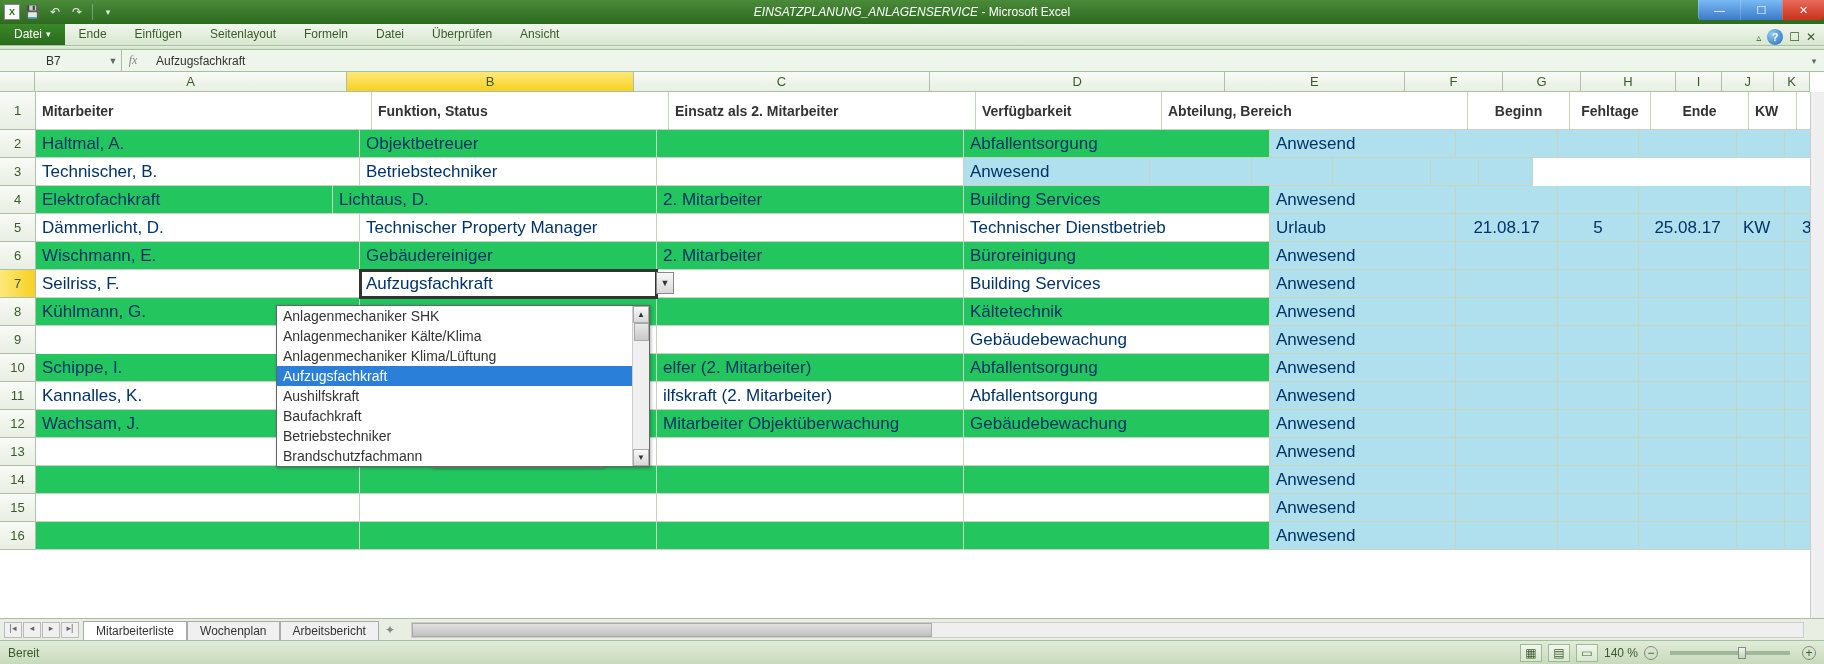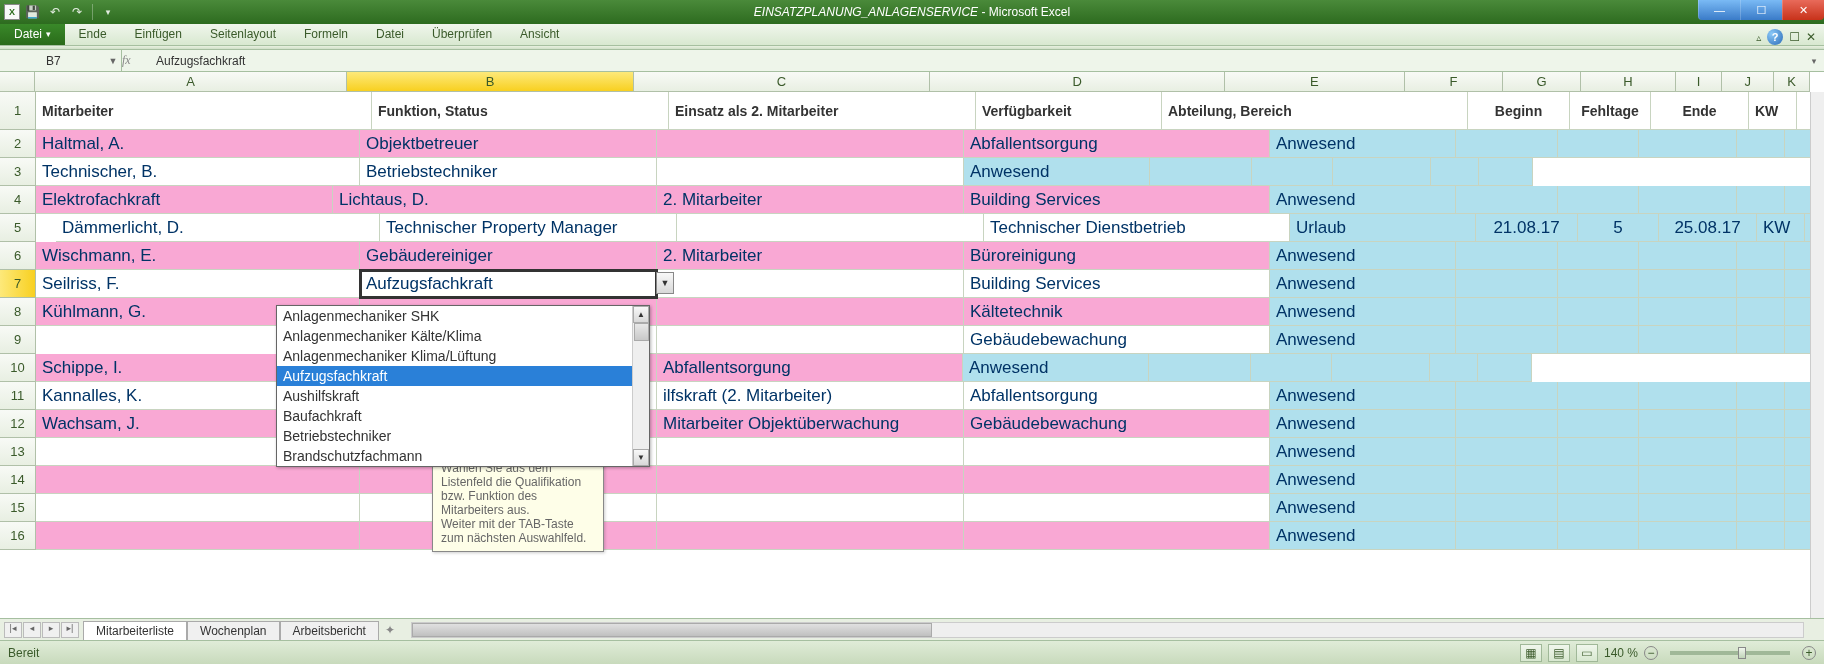--- a/index.html
+++ b/index.html
@@ -19,36 +19,36 @@
 .ribbon-tabs{height:22px;background:linear-gradient(#f0f6ec,#d8e8d0);display:flex;align-items:flex-end;padding-left:0;border-bottom:1px solid #a6bfa0}
 .file-tab{background:linear-gradient(#3a8a2a,#2a6b1a);color:#fff;padding:3px 14px;font-size:12px;height:22px;display:flex;align-items:center;gap:4px}
 .ribbon-tab{padding:3px 14px;font-size:12px;color:#3a5a2a;height:22px;display:flex;align-items:center}
 .ribbon-right{margin-left:auto;display:flex;align-items:center;gap:6px;padding-right:8px;font-size:12px;color:#3a5a2a}
 .help-icon{width:16px;height:16px;border-radius:50%;background:radial-gradient(circle at 30% 30%,#8ac8f8,#2a6bb8);color:#fff;display:inline-flex;align-items:center;justify-content:center;font-size:11px;font-weight:bold}
 .ribbon-collapsed{height:4px;background:linear-gradient(#e8f0e0,#d0e0c8);border-bottom:1px solid #a6bfa0}
 .formula-bar{height:22px;background:#eef5ea;display:flex;align-items:center;border-bottom:1px solid #a6bfa0;font-size:12px}
 .name-box{width:122px;border-right:1px solid #a6bfa0;padding-left:46px;height:100%;display:flex;align-items:center;color:#333}
 .name-box-dd{margin-left:auto;width:16px;text-align:center;color:#666;font-size:9px}
 .fb-btns{display:flex;height:100%;align-items:center}
-.fb-btn{width:22px;text-align:left;color:#888;font-style:italic;font-family:"Times New Roman",serif}
+.fb-btn{width:22px;text-align:center;color:#888;font-style:italic;font-family:"Times New Roman",serif}
 .formula-content{flex:1;padding-left:12px;color:#333}
 .fb-expand{width:20px;text-align:center;color:#666;font-size:9px}
 .sheet-area{position:relative;height:546px}
 .col-headers{position:absolute;top:0;left:0;right:14px;height:20px;display:flex;background:linear-gradient(#f8faf6,#e8efe2);border-bottom:1px solid #b0c0a8}
 .select-all{width:36px;border-right:1px solid #b0c0a8}
 .col-header{border-right:1px solid #b0c0a8;text-align:center;font-size:13px;color:#3a5a2a;line-height:20px}
 .col-header.sel{background:linear-gradient(#fde97a,#f8d020)}
 .row-area{position:absolute;top:20px;left:0;right:0;bottom:0;overflow:hidden}
 .row{display:flex;height:28px}
 .row.hdr .cell{font-weight:bold;color:#333;font-size:14px}
 .row-header{width:36px;background:linear-gradient(#f8faf6,#e8efe2);border-right:1px solid #b0c0a8;border-bottom:1px solid #b0c0a8;text-align:center;font-size:13px;color:#3a5a2a;line-height:28px;flex-shrink:0}
 .row-header.sel{background:linear-gradient(to right,#fde97a,#f8d020)}
 .cell{border-right:1px solid #c8d4c0;border-bottom:1px solid #c8d4c0;padding:0 6px;font-size:17px;color:#003366;display:flex;align-items:center;overflow:hidden;white-space:nowrap;flex-shrink:0}
 .cell.center{justify-content:center}
-.green-alt{background:#f9a8d4}
+.green-alt{background:#22c55e}
 .blue-fill{background:#b0e0ed}
 .active-cell{background:#fff;outline:3px solid #333;outline-offset:-2px;position:relative;z-index:2}
 .dd-btn{position:absolute;right:-18px;top:2px;width:18px;height:22px;background:linear-gradient(#f8f8f8,#d8d8d8);border:1px solid #888;display:flex;align-items:center;justify-content:center;font-size:9px;color:#333}
 .dropdown-list{position:absolute;left:276px;top:233px;width:374px;background:#fff;border:1px solid #666;z-index:10;font-size:14px;color:#333;box-shadow:1px 1px 3px rgba(0,0,0,0.3)}
 .dd-item{padding:1px 6px;line-height:18px}
 .dd-item.hl{background:#2a80d8;color:#fff}
 .dd-scroll{position:absolute;right:0;top:0;width:17px;height:100%;background:#efefef;border-left:1px solid #ccc}
 .dd-scroll-up,.dd-scroll-down{height:17px;background:linear-gradient(#f8f8f8,#d8d8d8);border:1px solid #aaa;text-align:center;font-size:8px;line-height:15px}
 .dd-scroll-down{position:absolute;bottom:0;width:100%}
 .dd-scroll-thumb{position:absolute;top:17px;width:15px;left:1px;height:18px;background:linear-gradient(#e8e8e8,#c8c8c8);border:1px solid #aaa}
@@ -189,21 +189,21 @@
         <div class="cell green-alt" style="width: 306px;">Building Services</div>
         <div class="cell blue-fill" style="width: 186px;">Anwesend</div>
         <div class="cell blue-fill center" style="width: 102px;"></div>
         <div class="cell blue-fill center" style="width: 81px;"></div>
         <div class="cell blue-fill center" style="width: 98px;"></div>
         <div class="cell blue-fill" style="width: 48px;"></div>
         <div class="cell blue-fill center" style="width: 54px;"></div>
       </div>
       <div class="row" style="height: 28px;">
         <div class="row-header" style="line-height: 28px;">5</div>
-        <div class="cell" style="width: 324px; margin-left: 20px;">Dämmerlicht, D.</div>
+        <div class="cell" style="width: 324px;">Dämmerlicht, D.</div>
         <div class="cell" style="width: 297px;">Technischer Property Manager</div>
         <div class="cell" style="width: 307px;"></div>
         <div class="cell" style="width: 306px;">Technischer Dienstbetrieb</div>
         <div class="cell blue-fill" style="width: 186px;">Urlaub</div>
         <div class="cell blue-fill center" style="width: 102px;">21.08.17</div>
         <div class="cell blue-fill center" style="width: 81px;">5</div>
         <div class="cell blue-fill center" style="width: 98px;">25.08.17</div>
         <div class="cell blue-fill" style="width: 48px;">KW</div>
         <div class="cell blue-fill center" style="width: 54px;">34</div>
       </div>
@@ -256,20 +256,21 @@
         <div class="cell blue-fill center" style="width: 102px;"></div>
         <div class="cell blue-fill center" style="width: 81px;"></div>
         <div class="cell blue-fill center" style="width: 98px;"></div>
         <div class="cell blue-fill" style="width: 48px;"></div>
         <div class="cell blue-fill center" style="width: 54px;"></div>
       </div>
       <div class="row" style="height: 28px;">
         <div class="row-header" style="line-height: 28px;">10</div>
         <div class="cell green-alt" style="width: 324px;">Schippe, I.</div>
         <div class="cell green-alt" style="width: 297px;"></div>
+        <div class="cell green-alt" style="width: 307px;">elfer (2. Mitarbeiter)</div>
         <div class="cell green-alt" style="width: 306px;">Abfallentsorgung</div>
         <div class="cell blue-fill" style="width: 186px;">Anwesend</div>
         <div class="cell blue-fill center" style="width: 102px;"></div>
         <div class="cell blue-fill center" style="width: 81px;"></div>
         <div class="cell blue-fill center" style="width: 98px;"></div>
         <div class="cell blue-fill" style="width: 48px;"></div>
         <div class="cell blue-fill center" style="width: 54px;"></div>
       </div>
       <div class="row" style="height: 28px;">
         <div class="row-header" style="line-height: 28px;">11</div>
@@ -363,22 +364,20 @@
       <div class="dd-item">Anlagenmechaniker Klima/Lüftung</div>
       <div class="dd-item hl">Aufzugsfachkraft</div>
       <div class="dd-item">Aushilfskraft</div>
       <div class="dd-item">Baufachkraft</div>
       <div class="dd-item">Betriebstechniker</div>
       <div class="dd-item">Brandschutzfachmann</div>
     </div>
 
   <div class="tooltip">
     <div class="tt-title">Mitarbeiter-Status</div>
-    <div id="tt-body" style="white-space:pre-line">Wählen Sie aus dem Listenfeld die Qualifikation bzw. Funktion des Mitarbeiters aus.
-Weiter mit der TAB-Taste zum nächsten Auswahlfeld.</div>
   </div>
 </div>
 
 <div class="sheet-tabs">
   <div class="tab-nav">
     <div class="tab-nav-btn">|◂</div>
     <div class="tab-nav-btn">◂</div>
     <div class="tab-nav-btn">▸</div>
     <div class="tab-nav-btn">▸|</div>
   </div>

